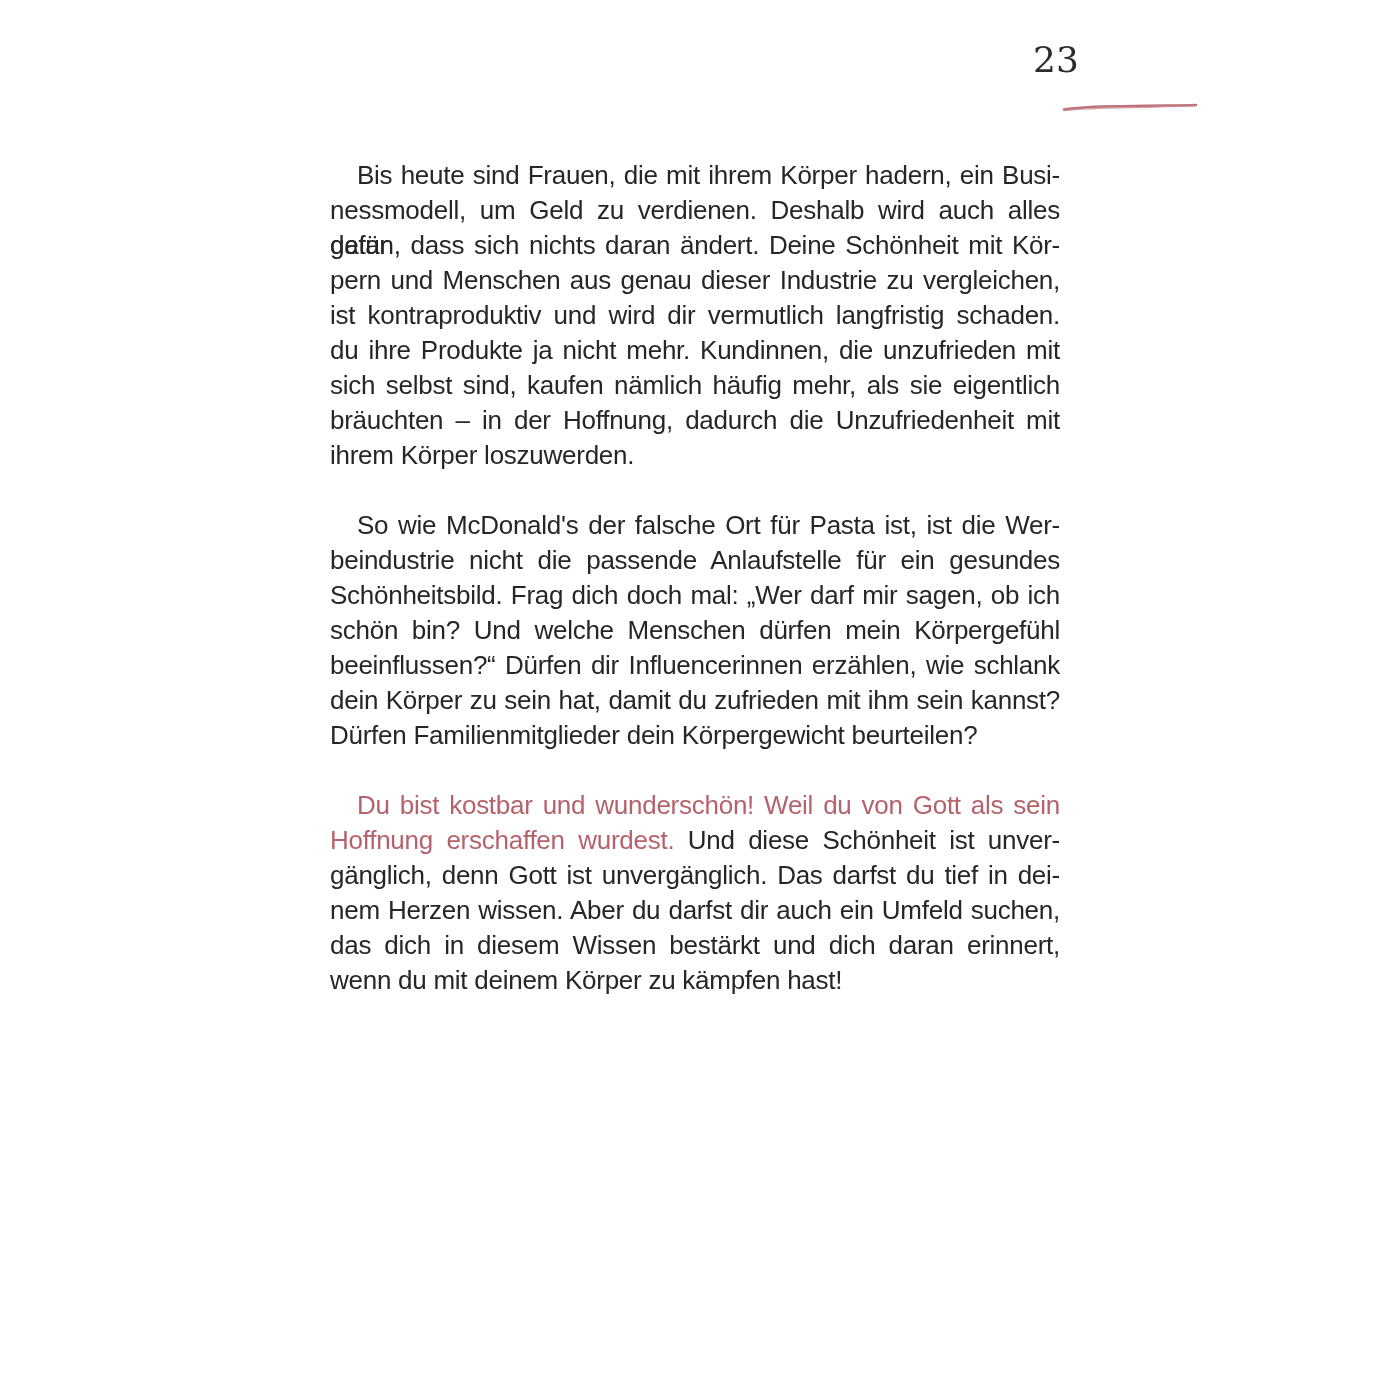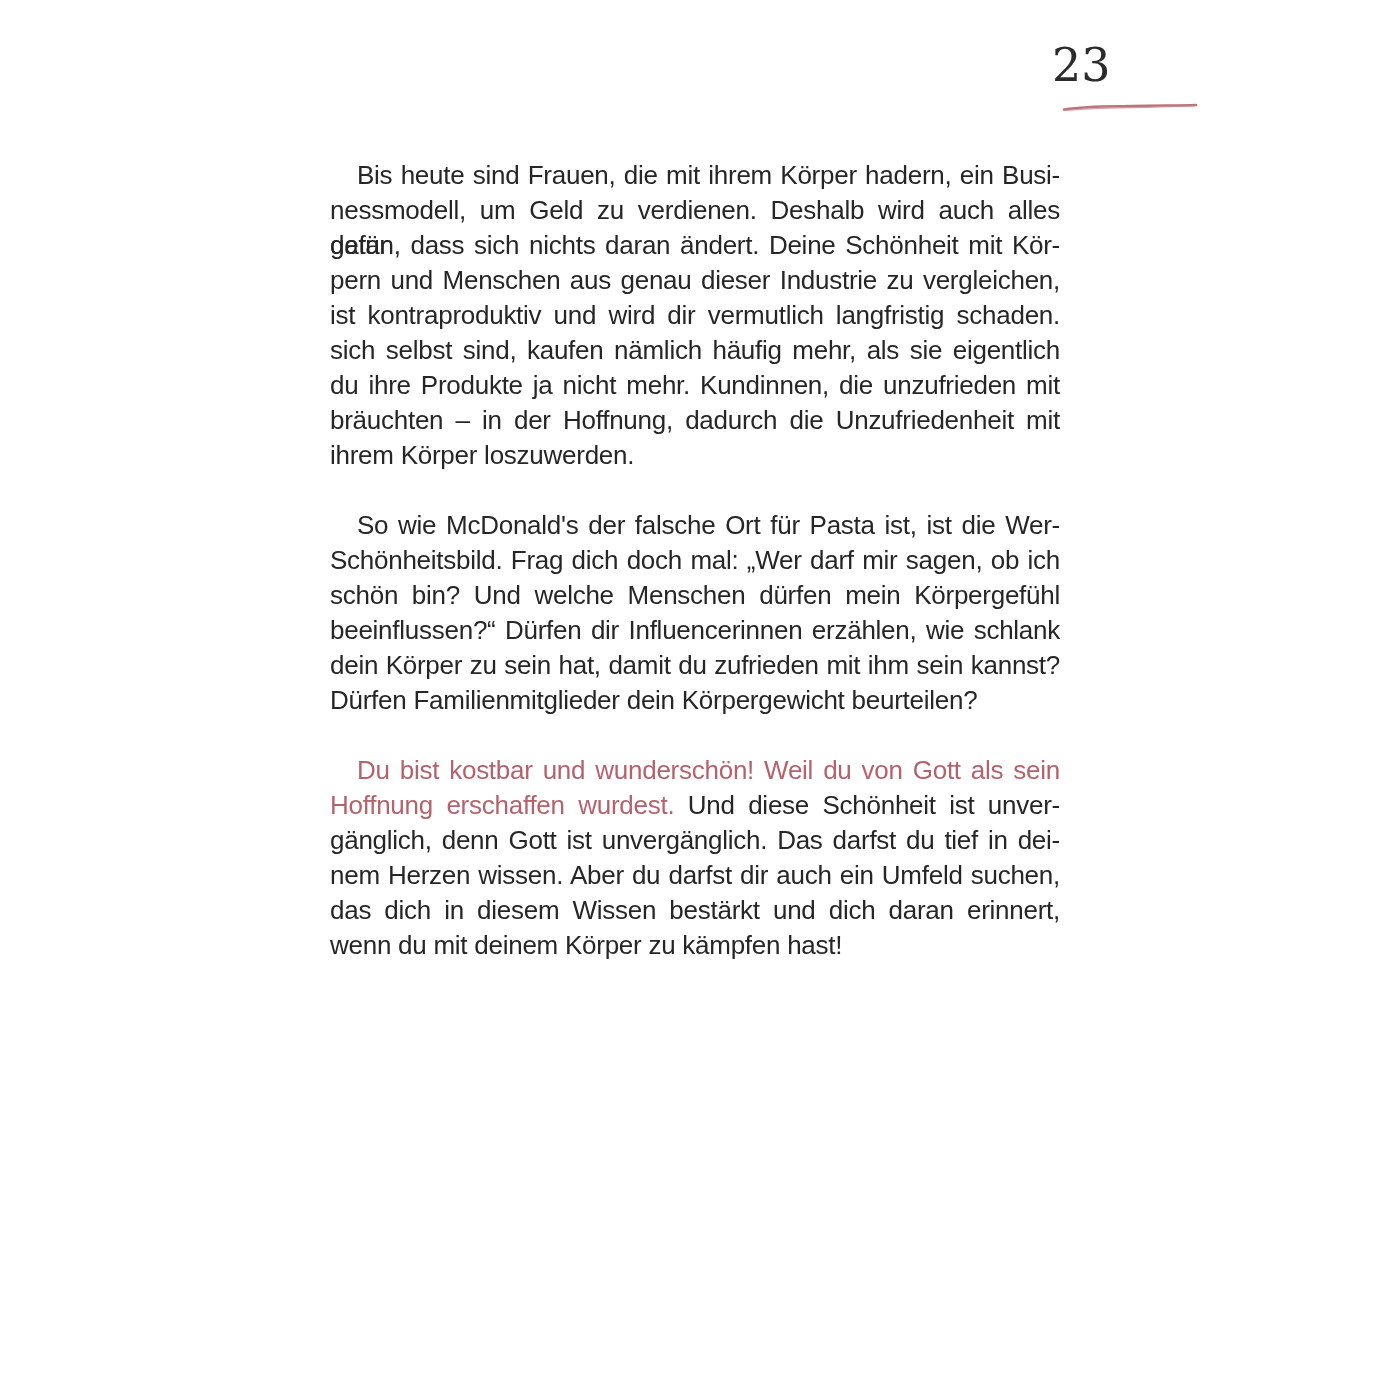--- a/index.html
+++ b/index.html
@@ -9,25 +9,26 @@
   }
   body {
     position: relative;
     width: 1400px;
     height: 1400px;
     font-family: "Liberation Sans", sans-serif;
     overflow: hidden;
   }
   .page-number {
     position: absolute;
-    left: 1052px;
+    left: 1026px;
     top: 40px;
     width: 60px;
+    text-align: center;
     font-family: "DejaVu Serif", serif;
-    font-size: 46px;
+    font-size: 36px;
     line-height: 1.1;
     color: #2b2b2b;
   }
   .page-number-underline {
     position: absolute;
     left: 1061px;
     top: 98px;
     width: 138px;
     height: 16px;
   }
@@ -69,27 +70,28 @@
   <path d="M3,12.5 C35,9.5 70,10 100,8.8 C115,8.3 127,8 134,7.8" fill="none" stroke="#c98a91" stroke-width="1.3" stroke-linecap="round" opacity="0.8"></path>
 </svg>
 
 <div class="text-block">
     <div class="paragraph">
       <div class="line indent"><span class="">Bis heute sind Frauen, die mit ihrem Körper hadern, ein Busi-</span></div>
       <div class="line"><span class="">nessmodell, um Geld zu verdienen. Deshalb wird auch alles dafür</span></div>
       <div class="line"><span class="">getan, dass sich nichts daran ändert. Deine Schönheit mit Kör-</span></div>
       <div class="line"><span class="">pern und Menschen aus genau dieser Industrie zu vergleichen,</span></div>
       <div class="line"><span class="">ist kontraproduktiv und wird dir vermutlich langfristig schaden.</span></div>
+      <div class="line"><span class="">du ihre Produkte ja nicht mehr. Kundinnen, die unzufrieden mit</span></div>
       <div class="line"><span class="">sich selbst sind, kaufen nämlich häufig mehr, als sie eigentlich</span></div>
-      <div class="line"><span class="">du ihre Produkte ja nicht mehr. Kundinnen, die unzufrieden mit</span></div>
       <div class="line"><span class="">bräuchten – in der Hoffnung, dadurch die Unzufriedenheit mit</span></div>
       <div class="line last"><span class="">ihrem Körper loszuwerden.</span></div>
     </div>
     <div class="paragraph">
       <div class="line indent"><span class="">So wie McDonald's der falsche Ort für Pasta ist, ist die Wer-</span></div>
+      <div class="line"><span class="">beindustrie nicht die passende Anlaufstelle für ein gesundes</span></div>
       <div class="line"><span class="">Schönheitsbild. Frag dich doch mal: „Wer darf mir sagen, ob ich</span></div>
       <div class="line"><span class="">schön bin? Und welche Menschen dürfen mein Körpergefühl</span></div>
       <div class="line"><span class="">beeinflussen?“ Dürfen dir Influencerinnen erzählen, wie schlank</span></div>
       <div class="line"><span class="">dein Körper zu sein hat, damit du zufrieden mit ihm sein kannst?</span></div>
       <div class="line last"><span class="">Dürfen Familienmitglieder dein Körpergewicht beurteilen?</span></div>
     </div>
     <div class="paragraph">
       <div class="line indent"><span class="accent">Du bist kostbar und wunderschön! Weil du von Gott als sein</span></div>
       <div class="line"><span class="accent">Hoffnung erschaffen wurdest. </span><span class="">Und diese Schönheit ist unver-</span></div>
       <div class="line"><span class="">gänglich, denn Gott ist unvergänglich. Das darfst du tief in dei-</span></div>

